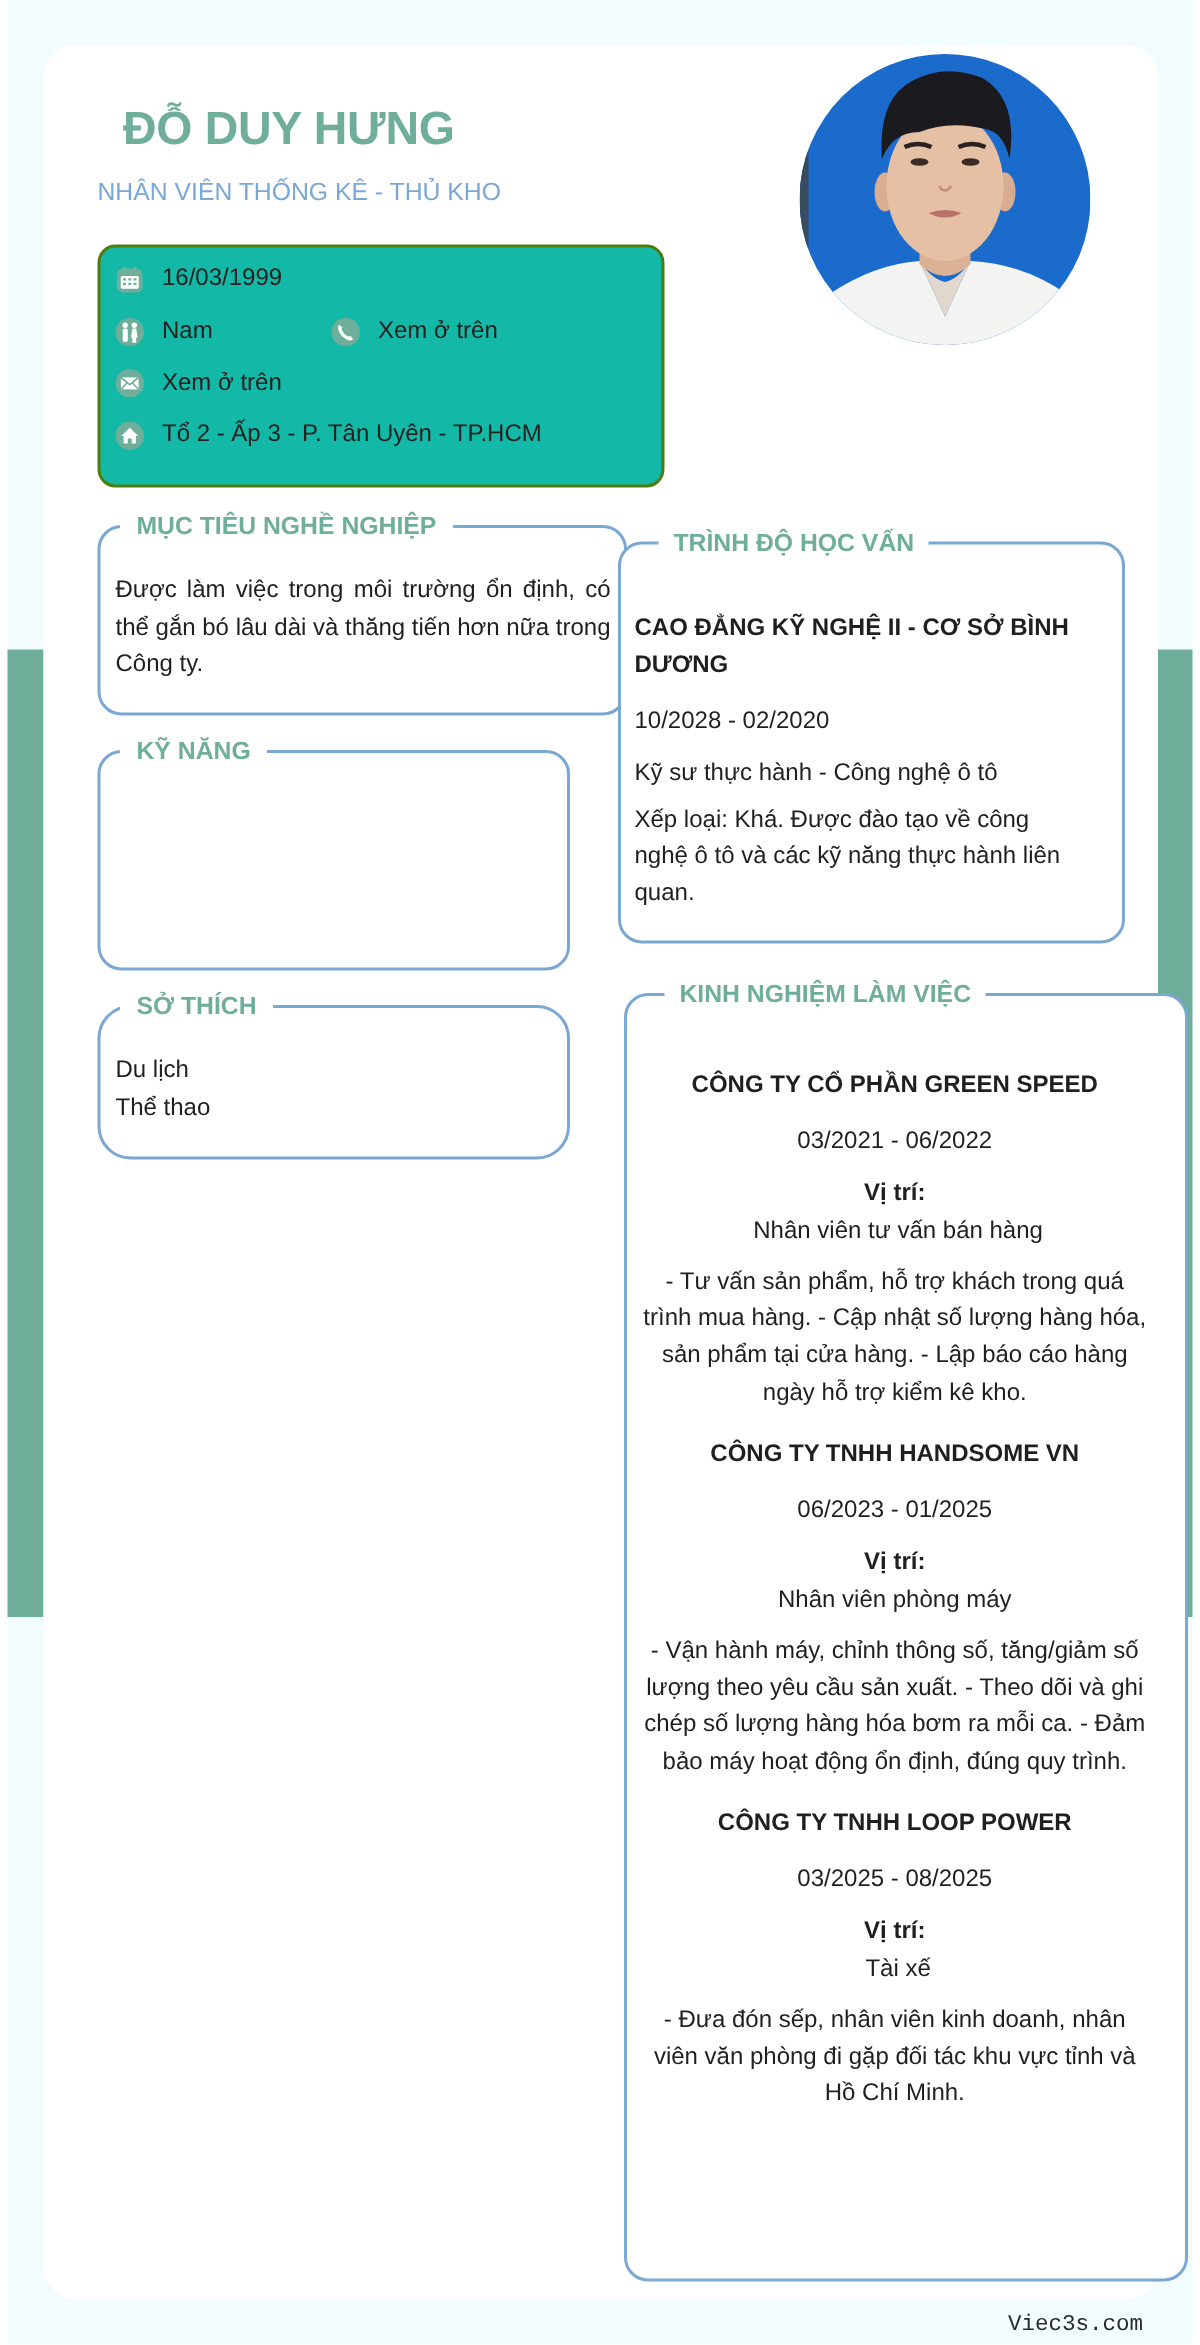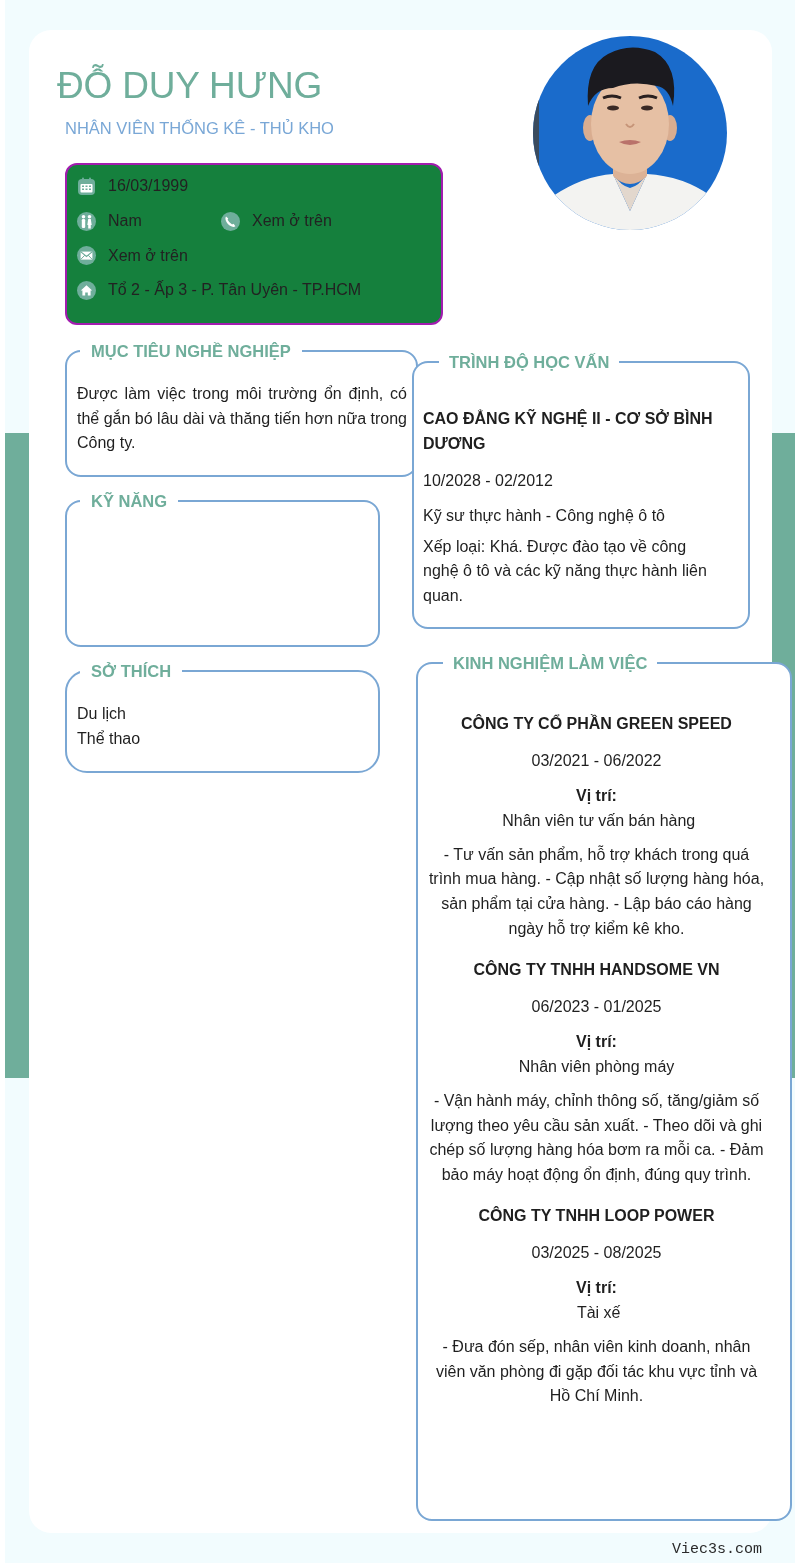--- a/index.html
+++ b/index.html
@@ -5,27 +5,27 @@
     * { box-sizing: border-box; margin: 0; padding: 0; }
     html, body { width: 800px; height: 1563px; background: #ffffff; overflow: hidden; }
     body { position: relative; font-family: "Liberation Sans", sans-serif; color: #1f1f1f; }
 
     .page-bg { position: absolute; left: 5px; top: 0; width: 790px; height: 1563px; background: #f2fcfe; }
     .stripe { position: absolute; top: 433px; height: 645px; background: #6fae9b; }
     .stripe.left { left: 5px; width: 24px; }
     .stripe.right { left: 772px; width: 23px; }
     .card { position: absolute; left: 29px; top: 30px; width: 743px; height: 1503px; background: #ffffff; border-radius: 22px; }
 
-    .name { position: absolute; left: 57px; top: 68px; font-size: 37px; font-weight: normal; color: #6fae9b; line-height: 36px; letter-spacing: -0.2px; white-space: nowrap; }
+    .name { position: absolute; left: 82px; top: 68px; font-size: 31px; font-weight: bold; color: #6fae9b; line-height: 36px; letter-spacing: -0.2px; white-space: nowrap; }
     .subtitle { position: absolute; left: 65px; top: 118px; font-size: 16.5px; color: #79a7d6; line-height: 20px; white-space: nowrap; }
 
     .photo { position: absolute; left: 533px; top: 36px; width: 194px; height: 194px; border-radius: 50%; overflow: hidden; }
     .photo svg { display: block; }
 
-    .info-box { position: absolute; left: 65px; top: 163px; width: 378px; height: 162px; background: #15803d; border: 2px solid #a21caf; border-radius: 12px; padding: 4px 0 0 10px; }
+    .info-box { position: absolute; left: 65px; top: 163px; width: 378px; height: 162px; background: #14b8a6; border: 2px solid #4d7c0f; border-radius: 12px; padding: 4px 0 0 10px; }
     .info-row { position: relative; height: 34.7px; display: flex; align-items: center; font-size: 16px; color: #222; white-space: nowrap; }
     .info-cell { display: flex; align-items: center; }
     .info-cell.phone { position: absolute; left: 144px; top: 0; height: 34.7px; }
     .ico { width: 19px; height: 19px; display: inline-block; margin-right: 12px; flex: none; }
     .ico svg { display: block; }
 
     .box { position: absolute; border: 2px solid #7aa7d4; border-radius: 16px; background: #ffffff; }
     .legend { position: absolute; top: -12px; height: 22px; line-height: 22px; background: #ffffff; font-size: 16.5px; font-weight: bold; color: #6fae9b; white-space: nowrap; }
     .col-left .legend { left: 13px; padding: 0 11px; }
     .col-right .legend { left: 25px; padding: 0 10px; }
@@ -175,21 +175,21 @@
       <div class="txt">Thể thao</div>
     </div>
   </div>
 </div>
 
 <div class="col-right">
   <div class="box" style="left:412px; top:361px; width:338px; height:268px;">
     <div class="legend">TRÌNH ĐỘ HỌC VẤN</div>
     <div class="right-inner" style="padding-top:44px;">
       <div class="txt bold" style="margin-bottom:13px;">CAO ĐẲNG KỸ NGHỆ II - CƠ SỞ BÌNH DƯƠNG</div>
-      <div class="txt p">10/2028 - 02/2012</div>
+      <div class="txt p">10/2028 - 02/2020</div>
       <div class="txt p" style="margin-bottom:6px;">Kỹ sư thực hành - Công nghệ ô tô</div>
       <div class="txt p">Xếp loại: Khá. Được đào tạo về công nghệ ô tô và các kỹ năng thực hành liên quan.</div>
     </div>
   </div>
 
   <div class="box" style="left:416px; top:662px; width:376px; height:859px;">
     <div class="legend">KINH NGHIỆM LÀM VIỆC</div>
     <div class="right-inner" style="padding-top:48px;">
 
       <div class="job">

